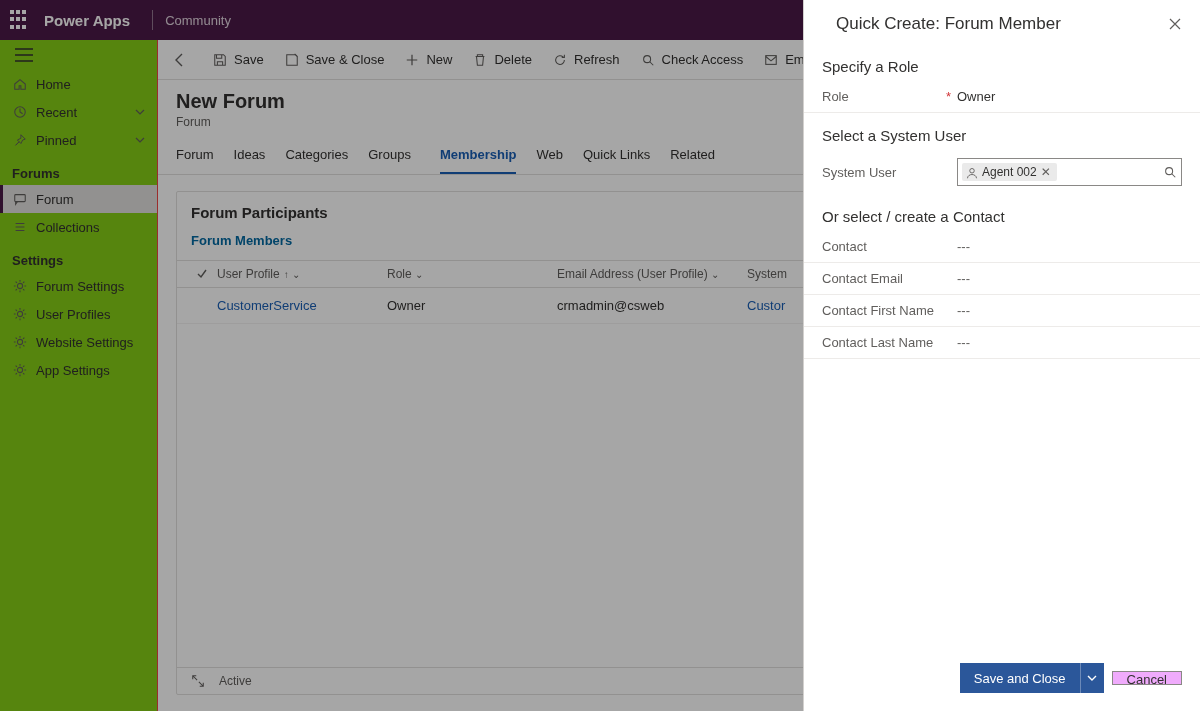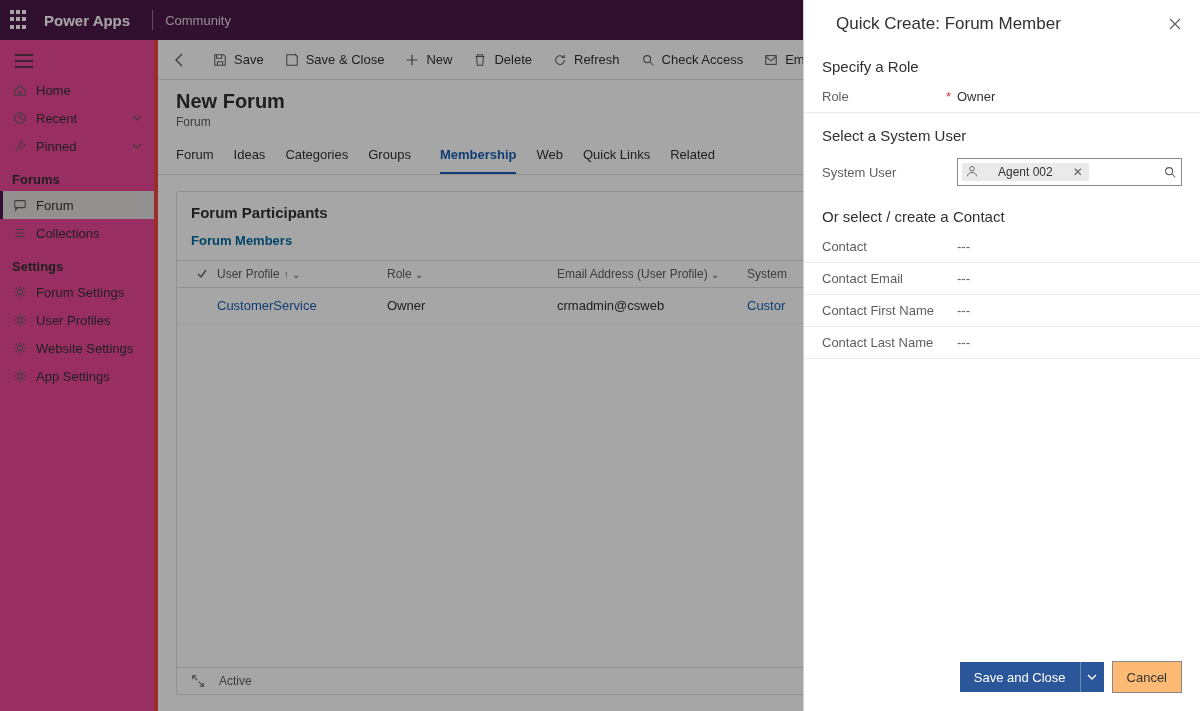--- a/index.html
+++ b/index.html
@@ -14,21 +14,21 @@
   .waffle { width:20px; height:20px; display:flex; flex-wrap:wrap; gap:2px; margin-right:14px; cursor:pointer;}
   .waffle span { width:4px; height:4px; background:#fff; }
   .brand { font-size:15px; font-weight:600; margin-right:10px; }
   .divider { width:1px; height:20px; background:rgba(255,255,255,0.4); margin:0 12px;}
   .env { font-size:13px; color:#e0d4de; }
 
   
   .app { display:flex; height:671px; }
 
   
-  .sidebar { width:158px; background:#ec4899; border-right:4px solid #ef4444; padding-top:6px; }
+  .sidebar { width:158px; background:#84cc16; border-right:1px solid #ef4444; }
   .burger { padding:8px 15px; cursor:pointer;}
   .burger svg { width:18px; height:14px; }
   .nav-item { display:flex; align-items:center; padding:6px 12px; height:28px; cursor:pointer; gap:8px; color:#323130;}
   .nav-item .chev { margin-left:auto; }
   .nav-header { font-size:13px; font-weight:600; padding:12px 12px 4px 12px; color:#323130;}
   .nav-item.active { background:#e1dfdd; border-left:3px solid #4b1a47; padding-left:9px;}
   .nav-icon { width:16px; height:16px; display:inline-flex; align-items:center; justify-content:center; color:#605e5c;}
 
   
   .main { flex:1; background:#fff; display:flex; flex-direction:column; }
@@ -61,27 +61,27 @@
   .qc-head { padding:14px 18px 10px 32px; display:flex; align-items:center;}
   .qc-title { font-size:17px; color:#323130;}
   .qc-close { margin-left:auto; cursor:pointer; color:#605e5c;}
   .qc-section { font-size:15px; padding:14px 18px 6px 18px; color:#323130; font-weight:400;}
   .qc-row { display:flex; align-items:center; padding:8px 18px; border-bottom:1px solid #edebe9;}
   .qc-label { width:135px; font-size:13px; color:#605e5c; display:flex; align-items:center;}
   .qc-req { color:#d13438; margin-left:auto; margin-right:6px;}
   .qc-val { flex:1; font-size:13px; color:#323130;}
   .qc-val.placeholder { color:#605e5c;}
   .qc-lookup { flex:1; border:1px solid #8a8886; height:28px; display:flex; align-items:center; padding:0 4px; gap:4px;}
-  .pill { background:#eaeaea; border-radius:2px; padding:2px 6px 2px 4px; display:flex; align-items:flex-start; gap:20px; font-size:12px; color:#323130;}
+  .pill { background:#eaeaea; border-radius:2px; padding:2px 6px 2px 4px; display:flex; align-items:flex-end; gap:4px; font-size:12px; color:#323130;}
   .pill .x { cursor:pointer; color:#605e5c; font-size:12px;}
   .qc-lookup .search { margin-left:auto; color:#605e5c; cursor:pointer;}
   .qc-footer { margin-top:auto; padding:12px 18px 18px 18px; display:flex; justify-content:flex-end; gap:8px; align-items:center;}
   .btn-primary { background:#2b579a; color:#fff; border:none; height:30px; padding:0 14px; font-size:13px; cursor:pointer;}
   .btn-chev { background:#2b579a; color:#fff; border:none; border-left:1px solid rgba(255,255,255,0.3); height:30px; width:24px; cursor:pointer; display:flex; align-items:center; justify-content:center;}
-  .btn-secondary { background:#fdba74; border:1px solid #8a8886; height:32px; padding:0 14px; cursor:pointer; font-size:13px; color:#323130;}
+  .btn-secondary { background:#f0abfc; border:1px solid #8a8886; height:14px; padding:0 14px; cursor:pointer; font-size:13px; color:#323130;}
 
   svg { display:block; }
 </style>
 </head>
 <body>
 
 <div class="topbar">
   <div class="waffle">
     <span></span>
       <span></span>

